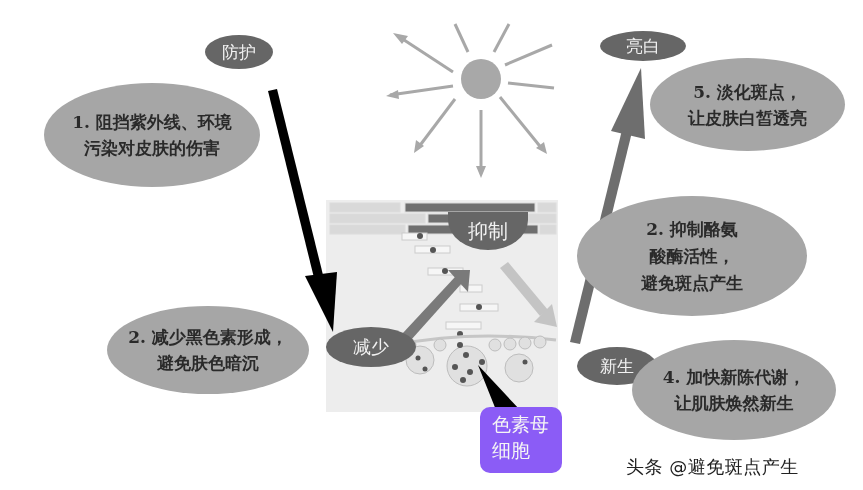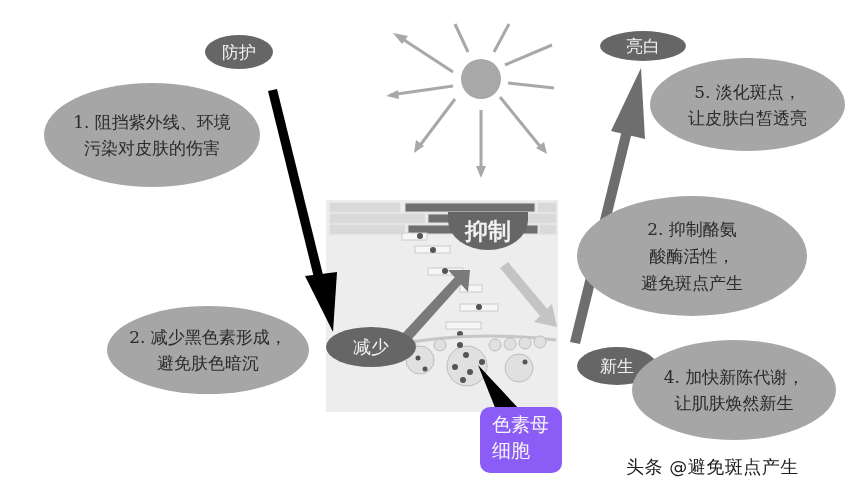--- a/index.html
+++ b/index.html
@@ -2,21 +2,21 @@
 <html><head>
 <meta charset="utf-8">
 <style>
   html, body { margin:0; padding:0; background:#ffffff; }
   body { width:863px; height:490px; position:relative; overflow:hidden;
          font-family:"DejaVu Serif","Liberation Serif",serif; }
   .pill { position:absolute; background:#666666; color:#f2f2f2; border-radius:50%;
           display:flex; align-items:center; justify-content:center; font-size:17px; }
   .bubble { position:absolute; background:#a6a6a6; border-radius:50%;
             display:flex; flex-direction:column; align-items:center; justify-content:center;
-            color:#2a2a2a; font-size:17px; line-height:26px; text-align:center; }
+            color:#2a2a2a; font-size:17px; line-height:26px; text-align:center;font-weight:bold; }
   .bubble span { display:block; white-space:nowrap; }
   .skin { position:absolute; left:326px; top:200px; width:232px; height:212px; background:#ededed; }
   .callout { position:absolute; left:480px; top:407px; width:82px; height:66px; background:#8b5cf6;
              border-radius:10px; color:#f5f5f5; font-size:19px; line-height:26px;
              padding:4px 0 0 12px; box-sizing:border-box; font-family:"DejaVu Sans","Liberation Sans",sans-serif; }
   .callout span { display:block; }
   .watermark { position:absolute; left:626px; top:455px; font-size:18px; color:#222;
                font-family:"DejaVu Sans","Liberation Sans",sans-serif; letter-spacing:0.5px; }
   svg { position:absolute; left:0; top:0; }
 </style>
@@ -114,21 +114,21 @@
   <g fill="#6e6e6e">
     <polygon points="570,342 580,344 632,132 622,130"></polygon>
     <polygon points="611,131 645,139 641,68"></polygon>
   </g>
 
   <polygon points="478,365 496,410 520,410" fill="#000"></polygon>
 </svg>
 
 <div class="pill" style="left:205px;top:35px;width:68px;height:34px;">防护</div>
 <div class="pill" style="left:600px;top:31px;width:86px;height:30px;">亮白</div>
-<div class="pill" style="left:448px;top:212px;width:80px;height:38px;border-radius:0 0 40px 40px/0 0 30px 30px;font-size:23px;font-weight:bold;">抑制</div>
+<div class="pill" style="left:448px;top:212px;width:80px;height:38px;border-radius:0 0 40px 40px/0 0 30px 30px;font-size:20px;">抑制</div>
 <div class="pill" style="left:326px;top:327px;width:90px;height:40px;font-size:18px;">减少</div>
 <div class="pill" style="left:577px;top:347px;width:80px;height:38px;">新生</div>
 
 <div class="bubble" style="left:44px;top:83px;width:216px;height:104px;">
   <span>1. 阻挡紫外线、环境</span>
   <span>污染对皮肤的伤害</span>
 </div>
 <div class="bubble" style="left:107px;top:306px;width:202px;height:88px;">
   <span>2. 减少黑色素形成，</span>
   <span>避免肤色暗沉</span>

